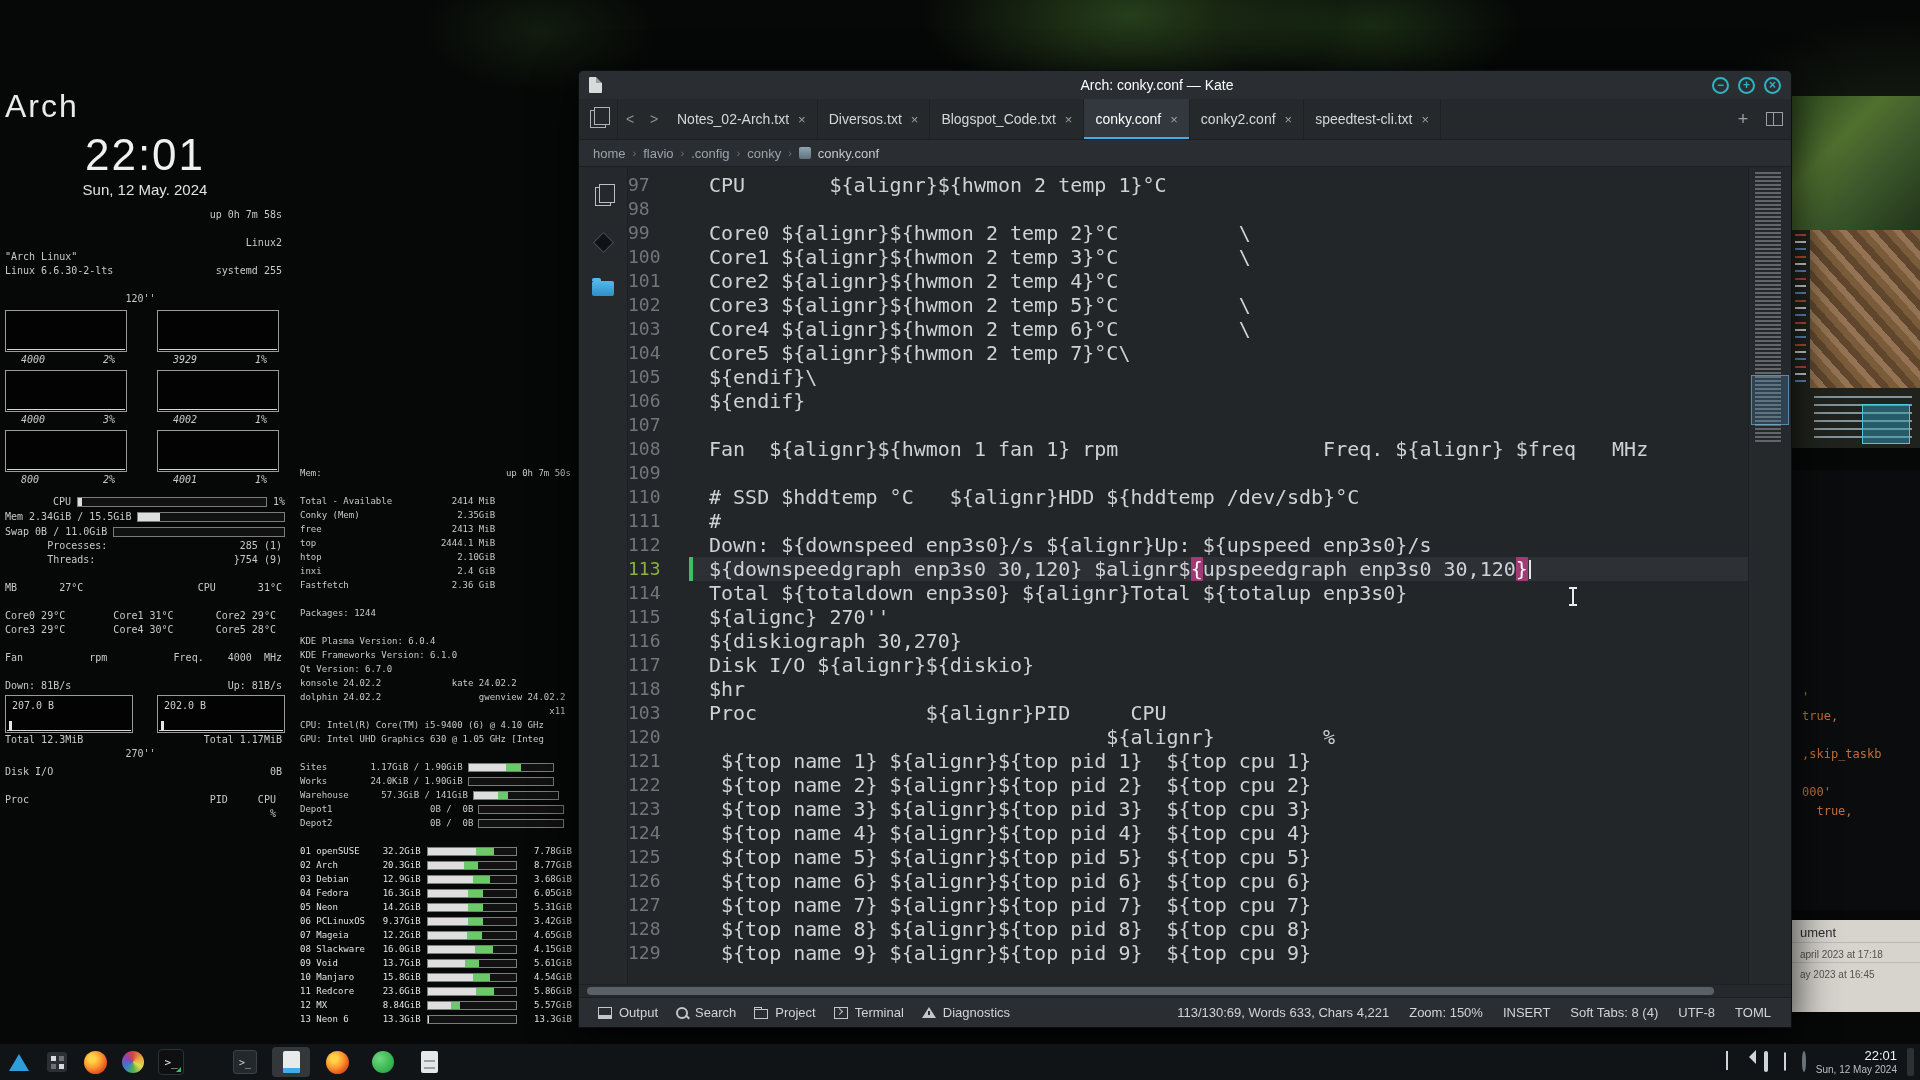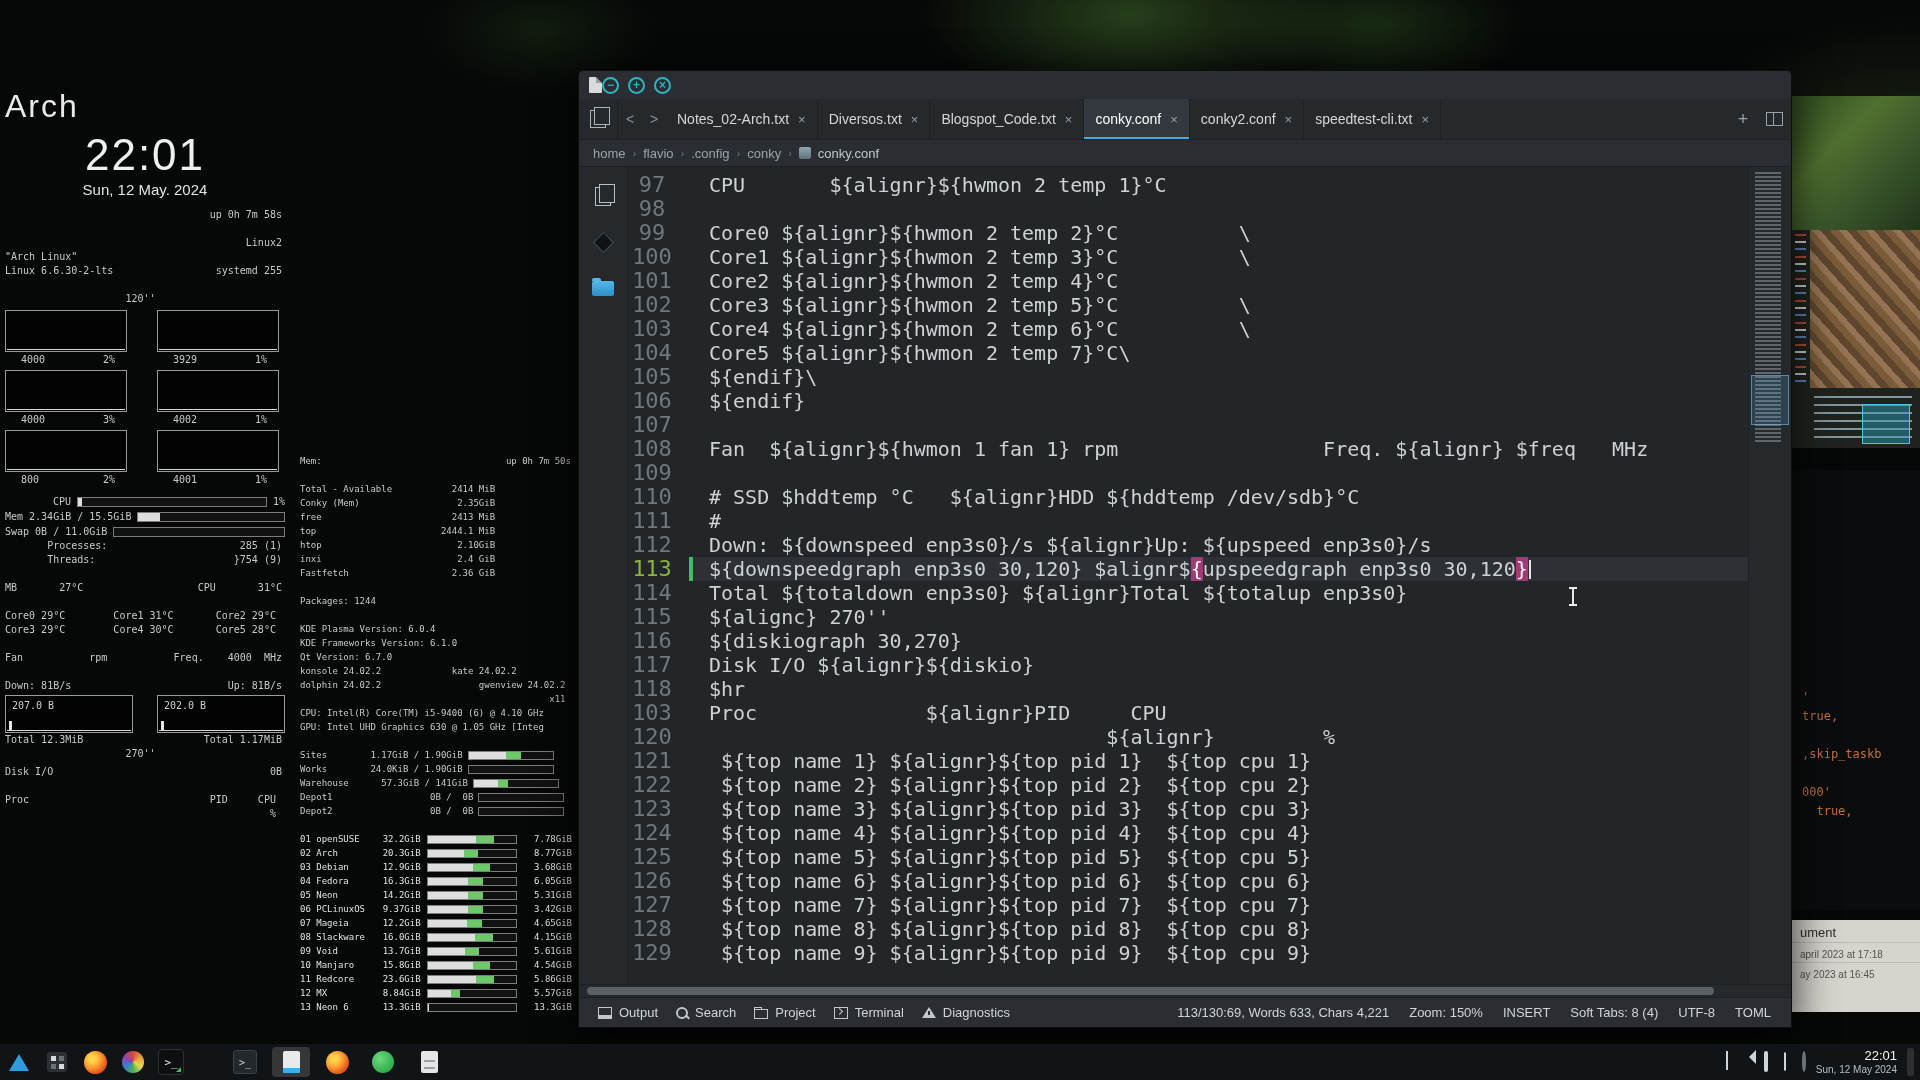--- a/index.html
+++ b/index.html
@@ -10,27 +10,27 @@
     background:
       radial-gradient(ellipse 300px 130px at 1130px 15px, rgba(64,108,42,.55), transparent 70%),
       radial-gradient(ellipse 220px 100px at 1370px 25px, rgba(36,66,26,.6), transparent 70%),
       radial-gradient(ellipse 340px 220px at 1905px 170px, rgba(70,100,52,.35), transparent 70%),
       radial-gradient(ellipse 170px 90px at 540px 30px, rgba(28,48,22,.5), transparent 70%),
       #060707;}
 
   
   .conky{position:absolute;color:#c9c9c9;font-family:"DejaVu Sans Mono",monospace;}
   #conky-left{left:5px;top:88px;width:280px;font-size:10px;line-height:14px;}
-  #conky-mid{left:300px;top:454px;width:272px;font-size:9px;line-height:14px;}
+  #conky-mid{left:300px;top:466px;width:272px;font-size:9px;line-height:14px;}
   .cline{white-space:pre;height:14px;}
   .ck-title{font-family:"Liberation Sans",sans-serif;font-weight:300;font-size:32px;line-height:36px;color:#e9e9e9;letter-spacing:2px;}
   .ck-time{font-family:"Liberation Sans",sans-serif;font-size:44px;line-height:50px;color:#f0f0f0;text-align:center;letter-spacing:2px;margin-top:6px;}
   .ck-date{font-family:"Liberation Sans",sans-serif;font-size:15px;line-height:20px;color:#e2e2e2;text-align:center;margin-bottom:8px;}
   .cpu-grid{display:grid;grid-template-columns:122px 122px;column-gap:30px;margin-top:4px;}
-  .gcell{margin-bottom:2px;}
+  .gcell{margin-bottom:2px;font-style:italic;}
   .g-box{height:40px;border:1px solid #9a9a9a;background:#030303;position:relative;}
   .g-box::after{content:"";position:absolute;left:1px;right:1px;bottom:1px;height:1px;background:#d8d8d8;}
   .g-cap{display:flex;justify-content:space-between;padding:1px 12px 0 16px;height:15px;}
   .bar-row{display:flex;align-items:center;height:15px;gap:6px;}
   .bar-row.cpu{padding-left:48px;margin-top:4px;}
   .bar{display:inline-block;height:8px;border:1px solid #7c7c7c;background:#111;position:relative;flex:1;}
   .bar .fill{display:block;height:100%;background:#dedede;}
   .bar .fill.green{background:linear-gradient(90deg,#dedede 0 72%,#6cc868 72%);}
   .b-label{flex:none;}
   .b-val{flex:none;white-space:pre;}
@@ -111,21 +111,21 @@
     align-items:center;padding-top:14px;gap:16px;flex:none;}
   .tv-btn{width:30px;height:30px;display:flex;align-items:center;justify-content:center;border-radius:3px;}
   .icon-pages{width:14px;height:17px;border:1px solid #b9bec2;position:relative;background:#26292c;}
   .icon-pages::after{content:"";position:absolute;left:3px;top:-4px;width:14px;height:17px;border:1px solid #b9bec2;background:#26292c;}
   .icon-diamond{width:13px;height:13px;background:#101315;border:1px solid #4a5158;transform:rotate(45deg);}
   .icon-folder{width:22px;height:15px;background:linear-gradient(#55b8ea,#2d8fc4);border-radius:2px;position:relative;}
   .icon-folder::before{content:"";position:absolute;left:0;top:-3px;width:9px;height:3px;background:#55b8ea;border-radius:2px 2px 0 0;}
 
   .code{flex:1;padding-top:6px;overflow:hidden;}
   .code-line{display:flex;height:24px;font-family:"DejaVu Sans Mono",monospace;font-size:20px;line-height:24px;}
-  .num{width:48px;text-align:center;color:#72777b;font-size:22px;flex:none;}
+  .num{width:48px;text-align:left;color:#72777b;font-size:18px;flex:none;}
   .modbar{width:4px;margin-left:13px;flex:none;}
   .line-text{white-space:pre;color:#ced2d4;padding-left:16px;flex:1;}
   .code-line.current .num{color:#8cb43e;}
   .code-line.current .modbar{background:#3fbf5f;}
   .code-line.current .line-text{background:#2d3136;}
   .brk{background:#a23a76;color:#fff;border-radius:1px;}
   .caret{display:inline-block;width:2px;height:19px;background:#e4e7e8;vertical-align:-3px;margin-left:1px;}
 
   .minimap{width:42px;background:#26292c;border-left:1px solid #1e2124;position:relative;flex:none;}
   .mm-doc{position:absolute;top:5px;left:6px;width:26px;height:272px;opacity:.5;
@@ -516,20 +516,21 @@
           <span class="fill green" style="width: 2%;"></span>
         </span>
         <span class="dk-free">13.3GiB</span>
       </div>
     </div>
 </div>
 
 <div class="kate">
   <div class="titlebar">
     <span class="tb-appicon"></span>
+    <span class="tb-title">Arch: conky.conf — Kate</span>
     <span class="tb-btns">
       <span class="wbtn">−</span>
       <span class="wbtn">+</span>
       <span class="wbtn">×</span>
     </span>
   </div>
   <div class="tabbar">
     <span class="tab-tool">
         <span class="doc2"></span>
       </span>

